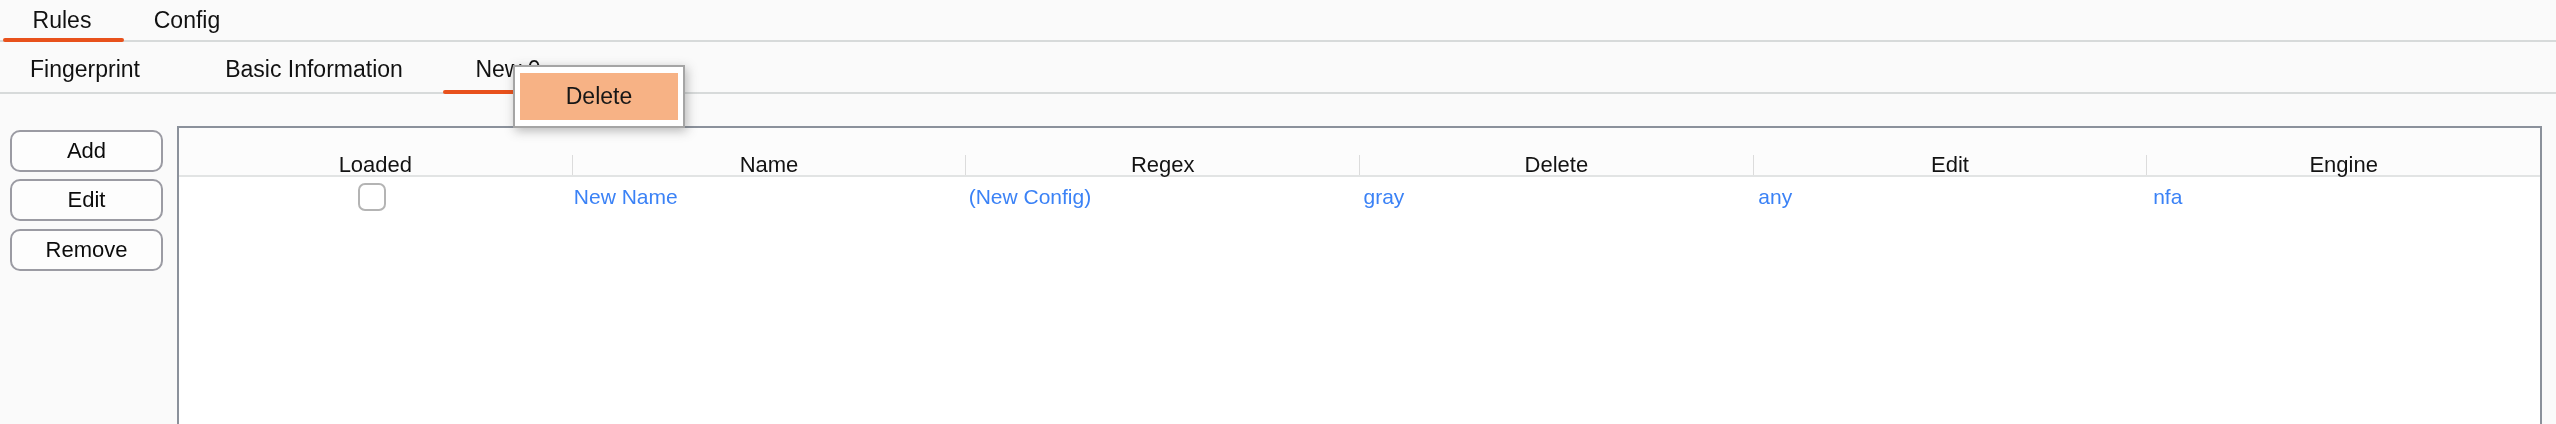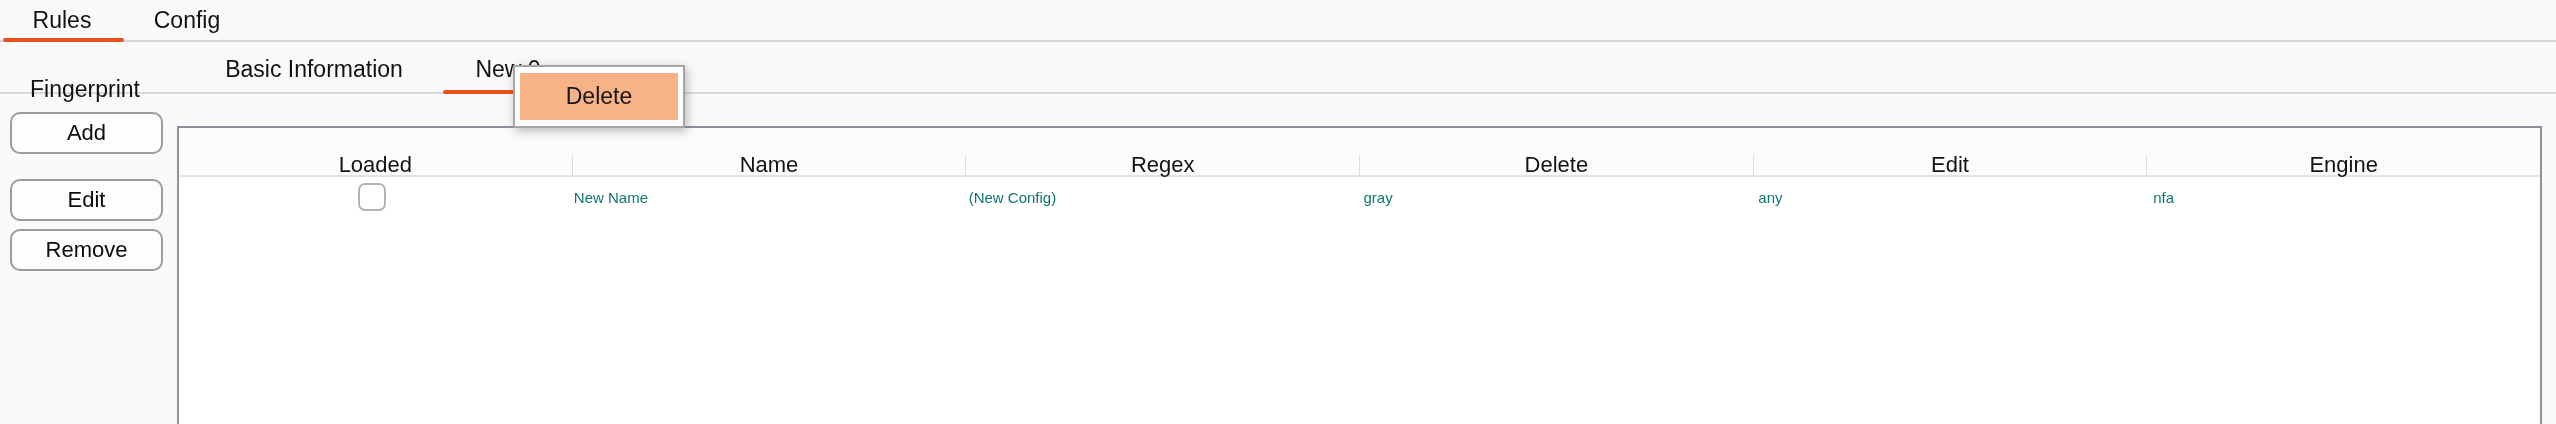--- a/index.html
+++ b/index.html
@@ -43,21 +43,21 @@
     font-size:23px;color:#161616;
   }
 
   
   .side-btn{
     position:absolute;left:10px;width:153px;height:42px;
     background:#fdfdfd;border:2px solid #9b9ba3;border-radius:10px;
     display:flex;align-items:center;justify-content:center;
     font-size:22px;color:#0c0c0c;
   }
-  #btn-add{top:112px;}
+  #btn-add{top:130px;}
   #btn-edit{top:179px;}
   #btn-remove{top:229px;text-align:center;}
 
   
   .table{
     position:absolute;left:177px;top:126px;width:2365px;height:298px;
     background:#ffffff;
     border-top:2px solid #8b919b;border-left:2px solid #8b919b;border-right:2px solid #8b919b;
   }
   .thead{
@@ -65,39 +65,39 @@
     border-bottom:2px solid #e2e4e4;
   }
   .th{
     flex:1;display:flex;align-items:center;justify-content:center;
     font-size:22px;color:#131313;border-right:1px solid #dcdcdc;margin-top:27px;
   }
   .th:last-child{border-right:none;}
   .trow{display:flex;height:40px;align-items:center;background:#ffffff;}
   .td{
     flex:1;display:flex;align-items:center;
-    font-size:15px;color:#0f766e;padding-left:8px;white-space:nowrap;overflow:hidden;
+    font-size:21px;color:#3b82f6;padding-left:8px;white-space:nowrap;overflow:hidden;
   }
   .td.center{justify-content:center;padding-left:0;}
   .checkbox{
     width:28px;height:28px;background:#ffffff;
     border:2px solid #b4b4b4;border-radius:7px;display:inline-block;
   }
 </style>
 </head>
 <body>
 
 <div class="tabbar row1">
   <div class="tab" style="left:0;width:124px;">Rules</div>
   <div class="tab" style="left:124px;width:126px;">Config</div>
   <div class="underline" style="left:3px;width:121px;"></div>
 </div>
 
 <div class="tabbar row2">
-  <div class="tab" style="left:0;width:170px;margin-top:20px;">Fingerprint</div>
+  <div class="tab" style="left:0;width:170px;">Fingerprint</div>
   <div class="tab" style="left:170px;width:288px;">Basic Information</div>
   <div class="tab" style="left:440px;width:136px;">New 0</div>
   <div class="underline" style="left:443px;width:127px;"></div>
 </div>
 
 <div class="context-menu">
   <div class="menu-item">Delete</div>
 </div>
 
 <div class="side-btn" id="btn-add">Add</div>

